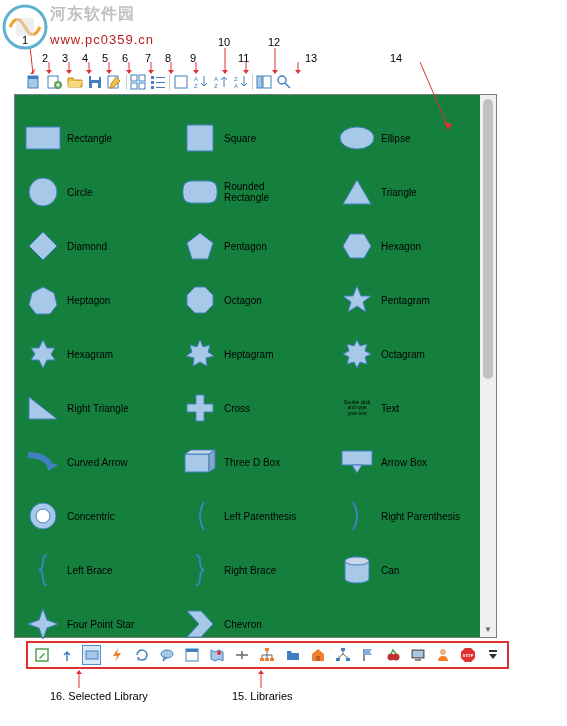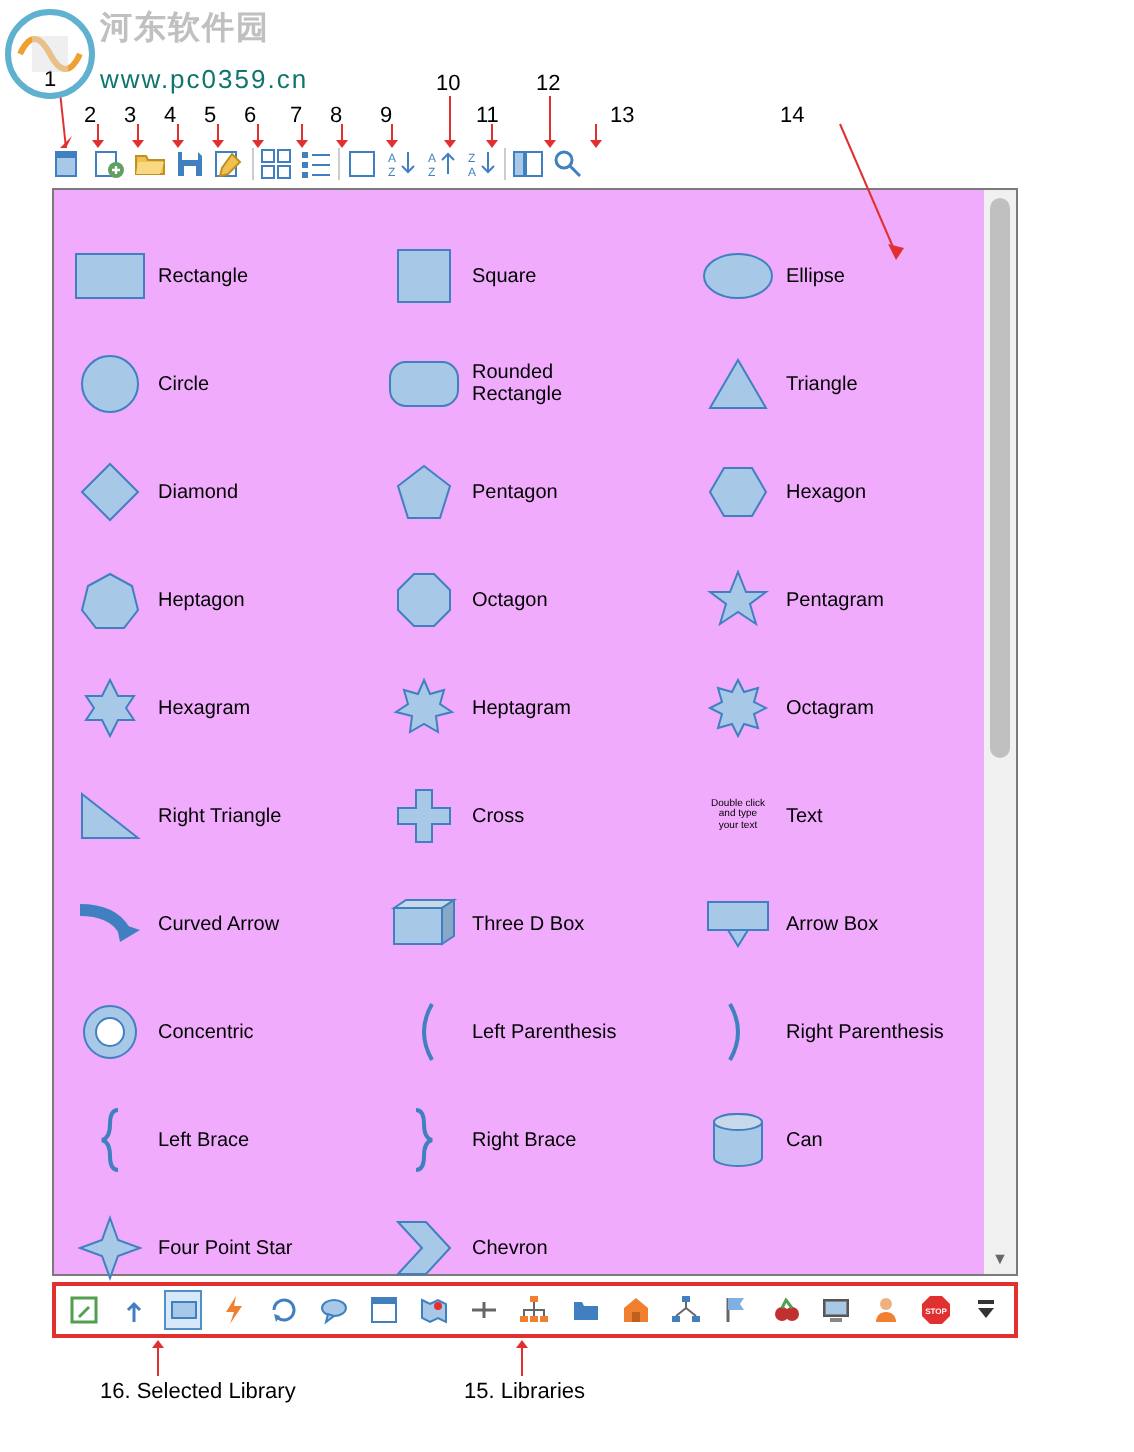--- a/index.html
+++ b/index.html
@@ -1,27 +1,27 @@
 <!DOCTYPE html>
 <html><head>
 <meta charset="utf-8">
 <style>
 *{box-sizing:border-box;margin:0;padding:0;font-family:Arial,sans-serif}
 body{width:567px;height:726px;background:#fff;position:relative;overflow:hidden}
 .watermark{position:absolute;top:0;left:0;width:200px;height:50px;z-index:5;pointer-events:none}
 .wm-logo{position:absolute;top:4px;left:2px}
 .wm-text{position:absolute;top:4px;left:50px;font-size:16px;font-weight:bold;color:#c0c0c0;font-family:"SimHei",sans-serif;letter-spacing:1px}
-.wm-url{position:absolute;top:32px;left:50px;font-size:13px;color:#0f766e;font-family:Verdana,sans-serif;letter-spacing:1px}
+.wm-url{position:absolute;top:32px;left:50px;font-size:13px;color:#b91c1c;font-family:Verdana,sans-serif;letter-spacing:1px}
 .callouts-top{position:absolute;top:4px;left:0;width:567px;height:70px;z-index:3}
 .callouts-top .num{position:absolute;font-size:11px;color:#000;font-family:Arial}
 .callouts-top svg{position:absolute;overflow:visible}
 .toolbar{position:absolute;top:72px;left:26px;height:20px;display:flex;gap:2px;align-items:center}
 .tbtn{width:18px;height:18px;display:flex;align-items:center;justify-content:center;cursor:pointer}
 .tbtn svg{width:16px;height:16px}
-.panel{position:absolute;top:94px;left:26px;width:483px;height:544px;border:1px solid #7a7a7a;background:#f0abfc}
+.panel{position:absolute;top:94px;left:14px;width:483px;height:544px;border:1px solid #7a7a7a;background:#15803d}
 .scroll{position:absolute;top:0;right:0;width:16px;height:100%;background:#f0f0f0}
 .scroll-thumb{position:absolute;top:4px;left:3px;width:10px;height:280px;background:#c0c0c0;border-radius:5px}
 .scroll-up,.scroll-down{position:absolute;left:0;width:16px;height:16px;display:flex;align-items:center;justify-content:center;font-size:8px;color:#666}
 .scroll-up{top:0}.scroll-down{bottom:0}
 .grid{padding:18px 8px 8px 8px;display:grid;grid-template-columns:repeat(3,1fr);gap:4px 6px}
 .cell{display:flex;align-items:center;height:50px;cursor:pointer}
 .ico{width:40px;height:40px;display:flex;align-items:center;justify-content:center;flex-shrink:0}
 .lbl{font-size:10px;color:#000;margin-left:4px;line-height:1.1}
 .tiny{font-size:5px;text-align:center;line-height:1.1}
 .bbar-wrap{position:absolute;top:641px;left:26px;width:483px;height:28px;border:2px solid #e03030}

